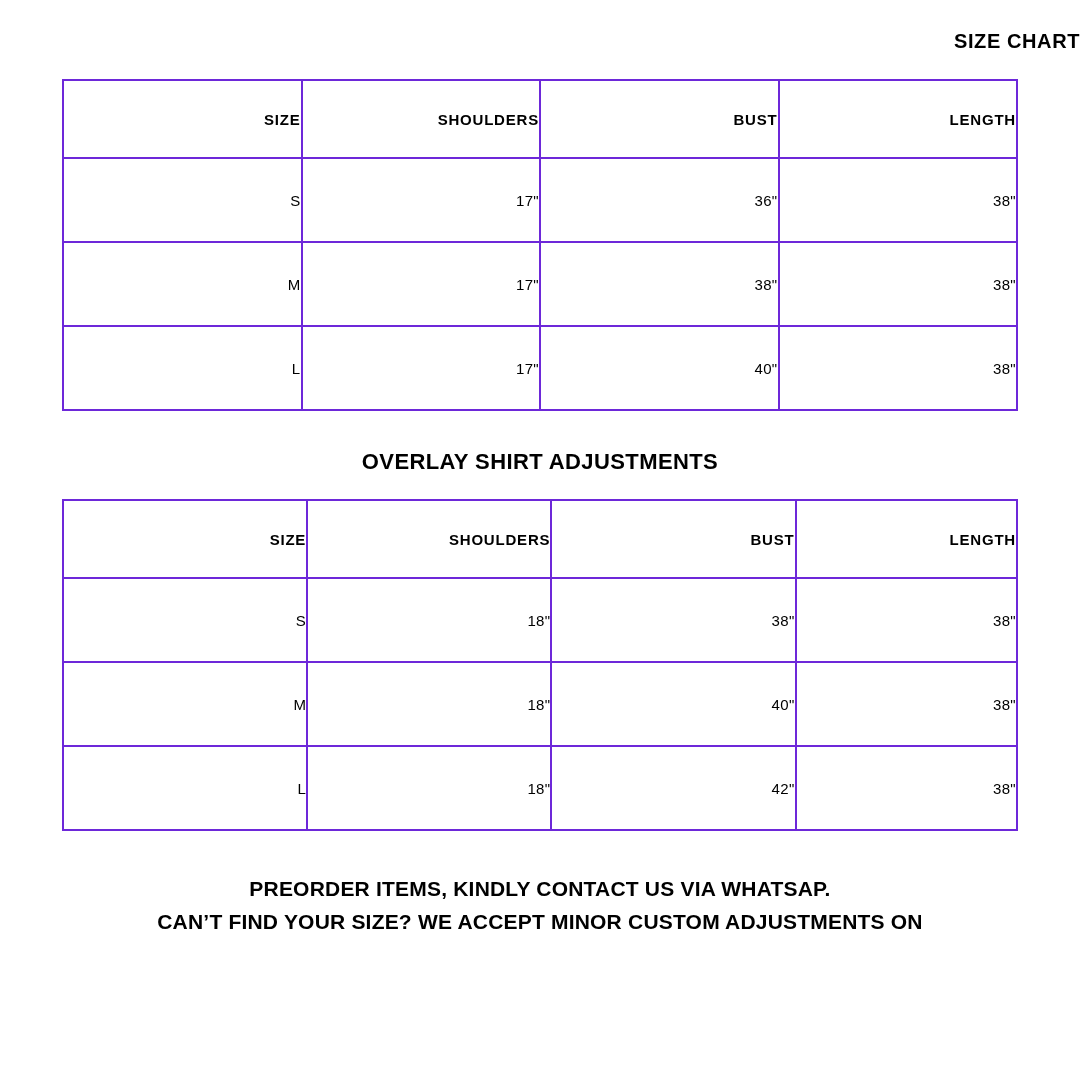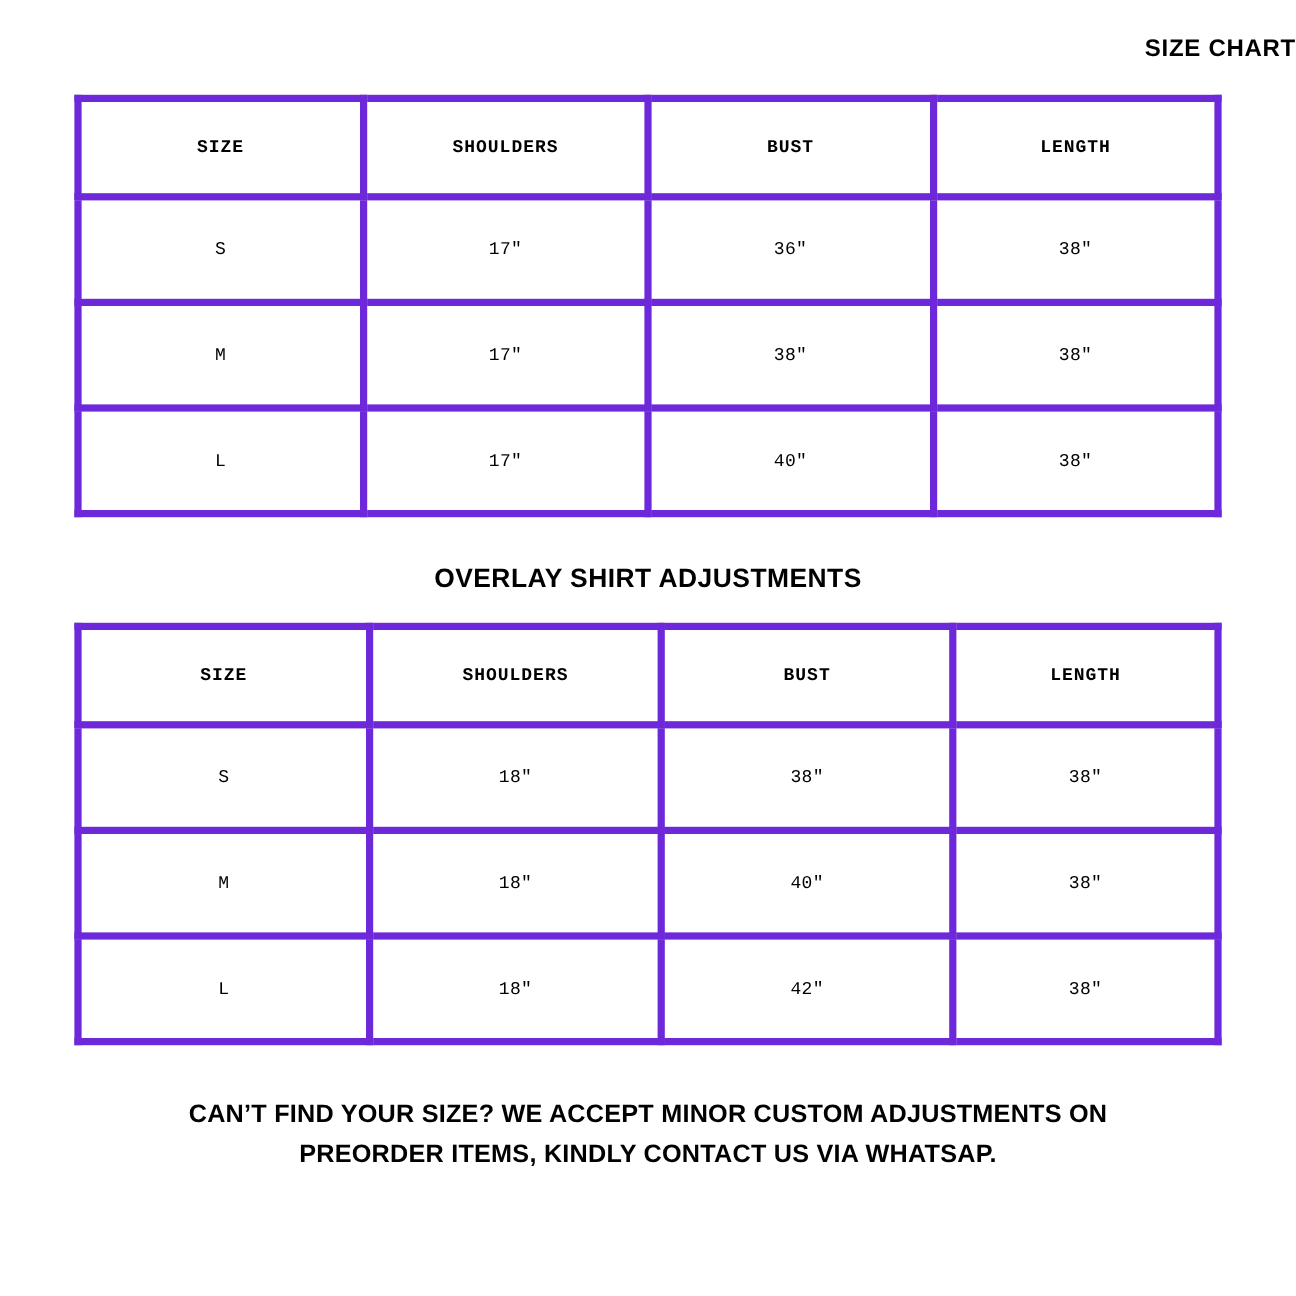--- a/index.html
+++ b/index.html
@@ -47,27 +47,26 @@
   .table-wrap.second {
     margin-top: 24px;
   }
   table.size-table {
     width: 100%;
     border-collapse: collapse;
     table-layout: fixed;
   }
   table.size-table th,
   table.size-table td {
-    border: 6px solid #6d28d9;
-    text-align: center;
+    border: 2px solid #6d28d9;
+    text-align: right;
     font-size: 15px;
     font-weight: normal;
     letter-spacing: 0.3px;
     padding: 0;
-    font-family: Liberation Mono, monospace;
   }
   table.size-table th {
     height: 76px;
     font-weight: bold;
     letter-spacing: 0.8px;
   }
   table.size-table td {
     height: 82px;
   }
   table.size-table.t1 th:nth-child(1),
@@ -171,17 +170,17 @@
           <td>L</td>
           <td>18"</td>
           <td>42"</td>
           <td>38"</td>
         </tr>
       </tbody>
     </table>
   </div>
 
   <p class="footer-note">
+    <span class="line">PREORDER ITEMS, KINDLY CONTACT US VIA WHATSAP.</span>
     <span class="line">CAN’T FIND YOUR SIZE? WE ACCEPT MINOR CUSTOM ADJUSTMENTS ON</span>
-    <span class="line">PREORDER ITEMS, KINDLY CONTACT US VIA WHATSAP.</span>
   </p>
 
 </div>
 
 </body></html>

